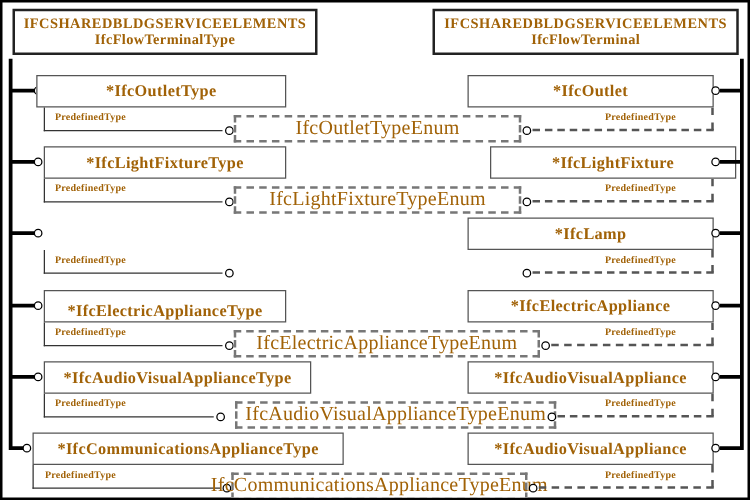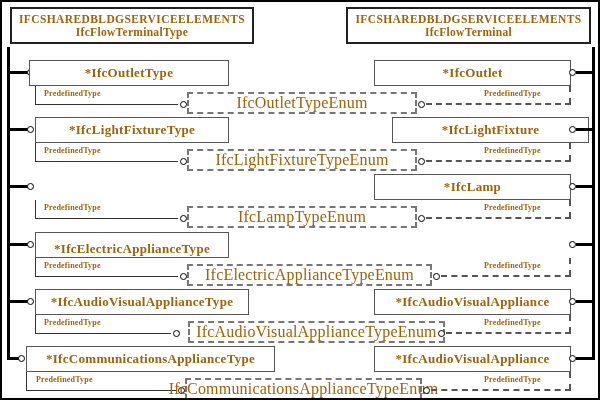--- a/index.html
+++ b/index.html
@@ -109,23 +109,20 @@
     <div class="thick" style="left:574px;top:11px;width:17px;"></div>
   </div>
 
   <div class="row" style="top:172px;">
     <div class="thick" style="left:6px;top:11px;width:21px;"></div>
     <div class="circ" style="left:25px;top:9px;"></div>
     <div class="thin-v" style="left:33px;top:26px;height:19px;"></div>
     <div class="thin-h" style="left:33px;top:44px;width:143px;"></div>
     <div class="attr" style="left:42px;">PredefinedType</div>
     <div class="circ" style="left:178px;top:41px;"></div>
-    <div class="enum" style="left:185px;width:230px;">
-      <span>IfcLampTypeEnum</span>
-    </div>
     <div class="circ" style="left:416px;top:41px;"></div>
     <div class="dash-h" style="left:424px;top:43px;width:145px;"></div>
     <div class="dash-v" style="left:567px;top:26px;height:18px;"></div>
     <div class="attr" style="left:482px;">PredefinedType</div>
     <div class="ebox" style="left:372px;width:197px;">
       <span>*IfcLamp</span>
     </div>
     <div class="circ" style="left:567px;top:9px;"></div>
     <div class="thick" style="left:574px;top:11px;width:17px;"></div>
   </div>
@@ -140,20 +137,23 @@
     <div class="thin-h" style="left:33px;top:44px;width:143px;"></div>
     <div class="attr" style="left:42px;">PredefinedType</div>
     <div class="circ" style="left:178px;top:41px;"></div>
     <div class="enum" style="left:185px;width:245px;">
       <span>IfcElectricApplianceTypeEnum</span>
     </div>
     <div class="circ" style="left:431px;top:41px;"></div>
     <div class="dash-h" style="left:439px;top:43px;width:130px;"></div>
     <div class="dash-v" style="left:567px;top:26px;height:18px;"></div>
     <div class="attr" style="left:482px;">PredefinedType</div>
+    <div class="ebox" style="left:372px;width:197px;">
+      <span>*IfcElectricAppliance</span>
+    </div>
     <div class="circ" style="left:567px;top:9px;"></div>
     <div class="thick" style="left:574px;top:11px;width:17px;"></div>
   </div>
 
   <div class="row" style="top:287px;">
     <div class="thick" style="left:6px;top:11px;width:21px;"></div>
     <div class="circ" style="left:25px;top:9px;"></div>
     <div class="ebox" style="left:33px;width:214px;">
       <span>*IfcAudioVisualApplianceType</span>
     </div>

